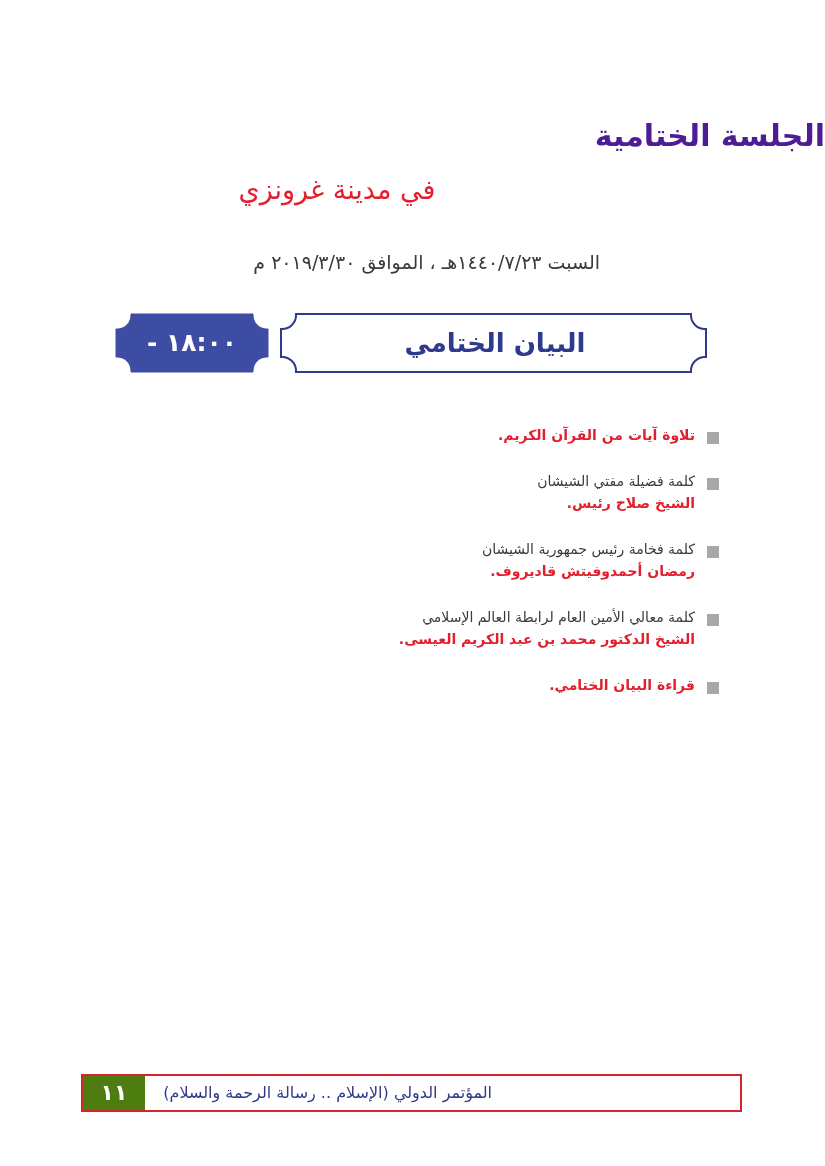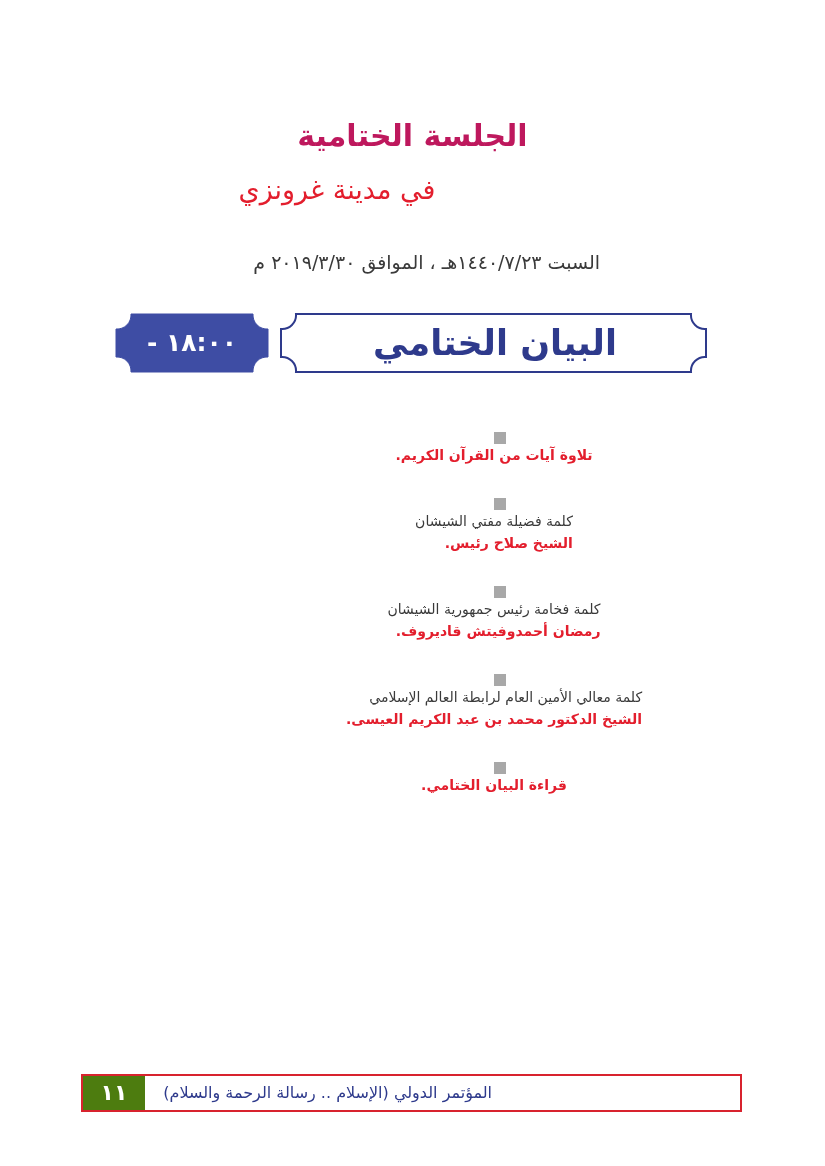--- a/index.html
+++ b/index.html
@@ -2,42 +2,42 @@
 <html><head>
   <meta charset="utf-8">
   <style>
     html, body { margin: 0; padding: 0; }
     body {
       width: 825px; height: 1166px; background: #ffffff; position: relative;
       font-family: "DejaVu Sans", sans-serif; overflow: hidden;
     }
     .abs { position: absolute; }
     .title-main {
-      left: 0; width: 825px; top: 112px; text-align: center; direction: rtl;
-      font-size: 30px; font-weight: bold; color: #be185d; line-height: 48px;
+      left: 0; width: 825px; top: 112px; text-align: right; direction: rtl;
+      font-size: 30px; font-weight: bold; color: #4c1d95; line-height: 48px;
     }
     .title-sub {
       left: 0; width: 674px; top: 168px; text-align: center; direction: rtl;
       font-size: 27px; color: #e31e2d; line-height: 44px;
     }
     .date-line {
       left: 200px; width: 400px; top: 246px; text-align: right; direction: rtl;
       font-size: 19px; color: #3a3a3a; line-height: 32px;
     }
     .frame-svg { left: 0; top: 0; }
     .session-title {
       left: 290px; width: 410px; top: 316px; height: 54px; text-align: center;
-      direction: rtl; font-size: 35px; font-weight: bold; color: #2e3a8c; line-height: 54px;
+      direction: rtl; font-size: 26px; font-weight: bold; color: #2e3a8c; line-height: 54px;
     }
     .time-text {
       left: 116px; width: 152px; top: 316px; height: 54px; text-align: center;
       direction: rtl; font-size: 25px; font-weight: bold; color: #ffffff; line-height: 54px;
     }
     .agenda { right: 106px; top: 424px; width: 450px; direction: rtl; }
-    .agenda-item { display: flex; flex-direction: column; align-items: center; margin-bottom: 24px; }
+    .agenda-item { display: flex; flex-direction: row; align-items: flex-start; margin-bottom: 24px; }
     .bullet {
       width: 12px; height: 12px; background: #a8a8a8; margin-left: 12px; margin-top: 8px; flex: 0 0 auto;
     }
     .item-body { display: flex; flex-direction: column; }
     .item-label { font-size: 14px; color: #3a3a3a; line-height: 22px; }
     .item-name { font-size: 14px; font-weight: bold; color: #e31e2d; line-height: 22px; }
     .footer {
       left: 81px; top: 1074px; width: 661px; height: 38px; border: 2px solid #d8232e;
       box-sizing: border-box; display: flex; flex-direction: row;
     }

